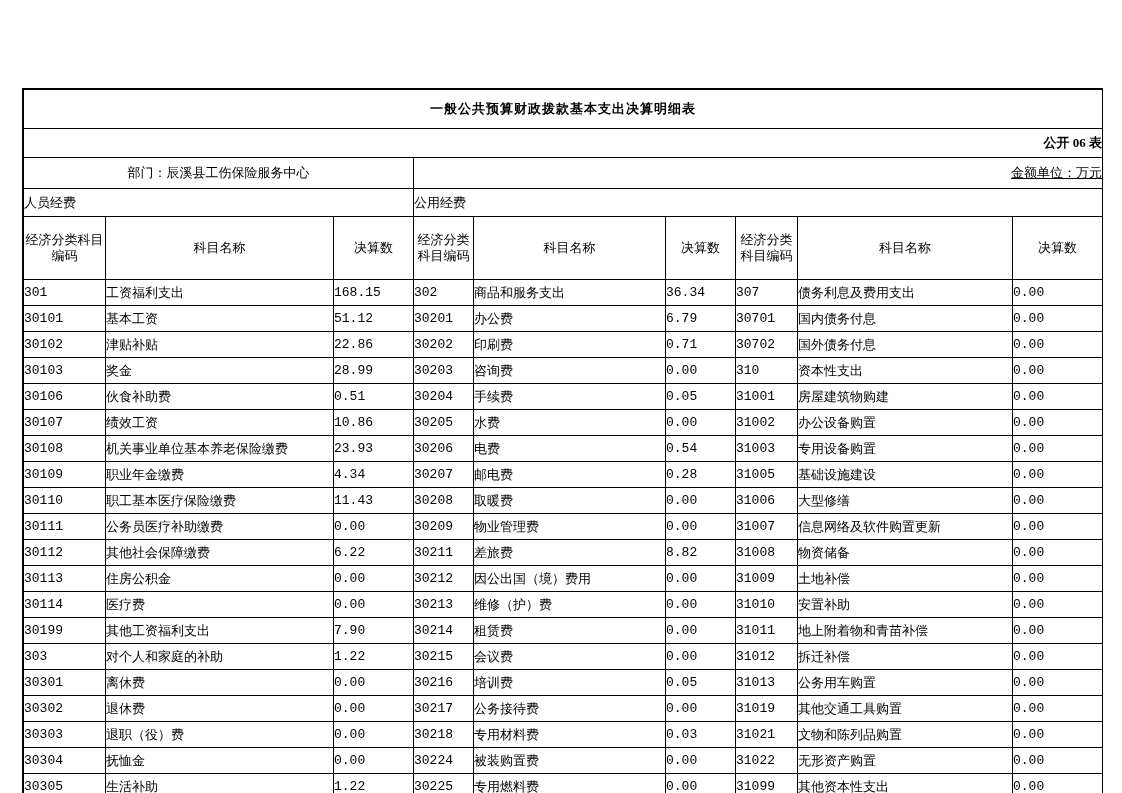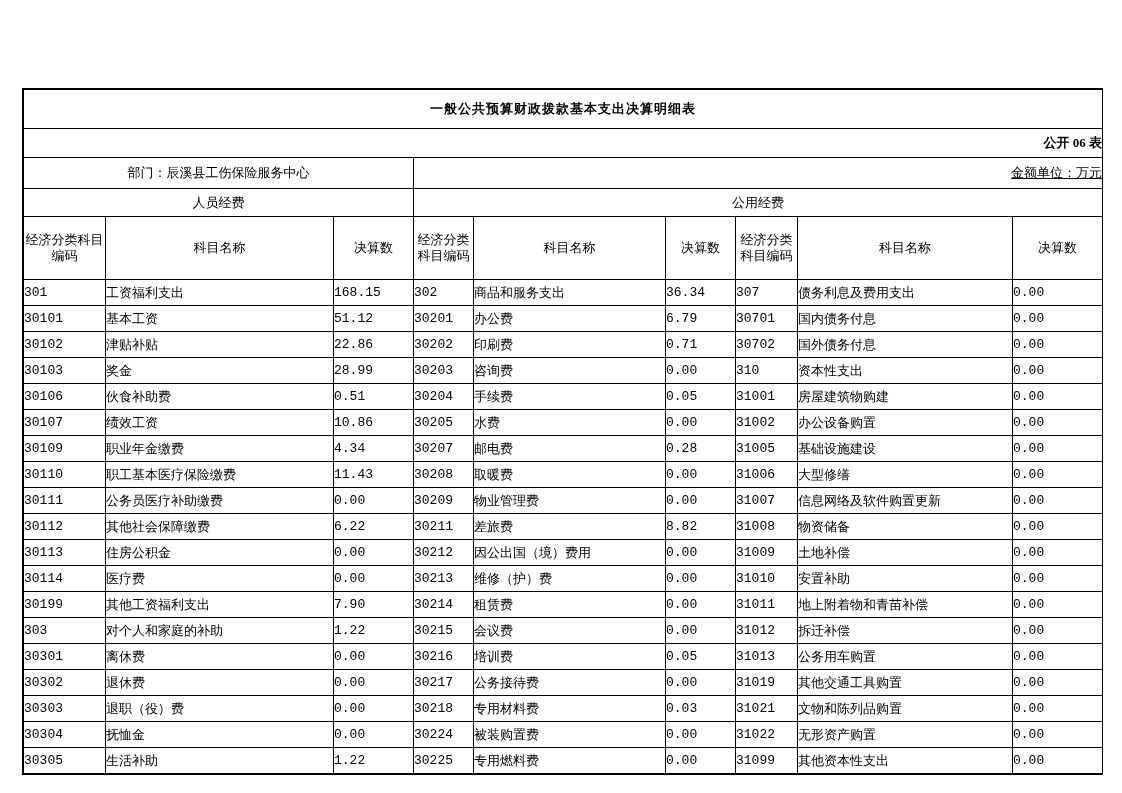--- a/index.html
+++ b/index.html
@@ -65,21 +65,21 @@
     height: 30px !important;
   }
   .unit-cell {
     text-align: right;
     padding-right: 10px;
     font-size: 13.5px;
     height: 30px !important;
     text-decoration: underline;
   }
   .group-cell {
-    text-align: center;
+    text-align: left;
     font-size: 14px;
     height: 27px !important;
   }
   .hdr {
     text-align: center;
     font-size: 13px;
     height: 62px !important;
     padding: 2px 3px;
   }
   .code {
@@ -215,20 +215,31 @@
             <td class="name">绩效工资</td>
             <td class="num">10.86</td>
             <td class="code">30205</td>
             <td class="name">水费</td>
             <td class="num">0.00</td>
             <td class="code">31002</td>
             <td class="name">办公设备购置</td>
             <td class="num">0.00</td>
           </tr>
           <tr>
+            <td class="code">30108</td>
+            <td class="name">机关事业单位基本养老保险缴费</td>
+            <td class="num">23.93</td>
+            <td class="code">30206</td>
+            <td class="name">电费</td>
+            <td class="num">0.54</td>
+            <td class="code">31003</td>
+            <td class="name">专用设备购置</td>
+            <td class="num">0.00</td>
+          </tr>
+          <tr>
             <td class="code">30109</td>
             <td class="name">职业年金缴费</td>
             <td class="num">4.34</td>
             <td class="code">30207</td>
             <td class="name">邮电费</td>
             <td class="num">0.28</td>
             <td class="code">31005</td>
             <td class="name">基础设施建设</td>
             <td class="num">0.00</td>
           </tr>

